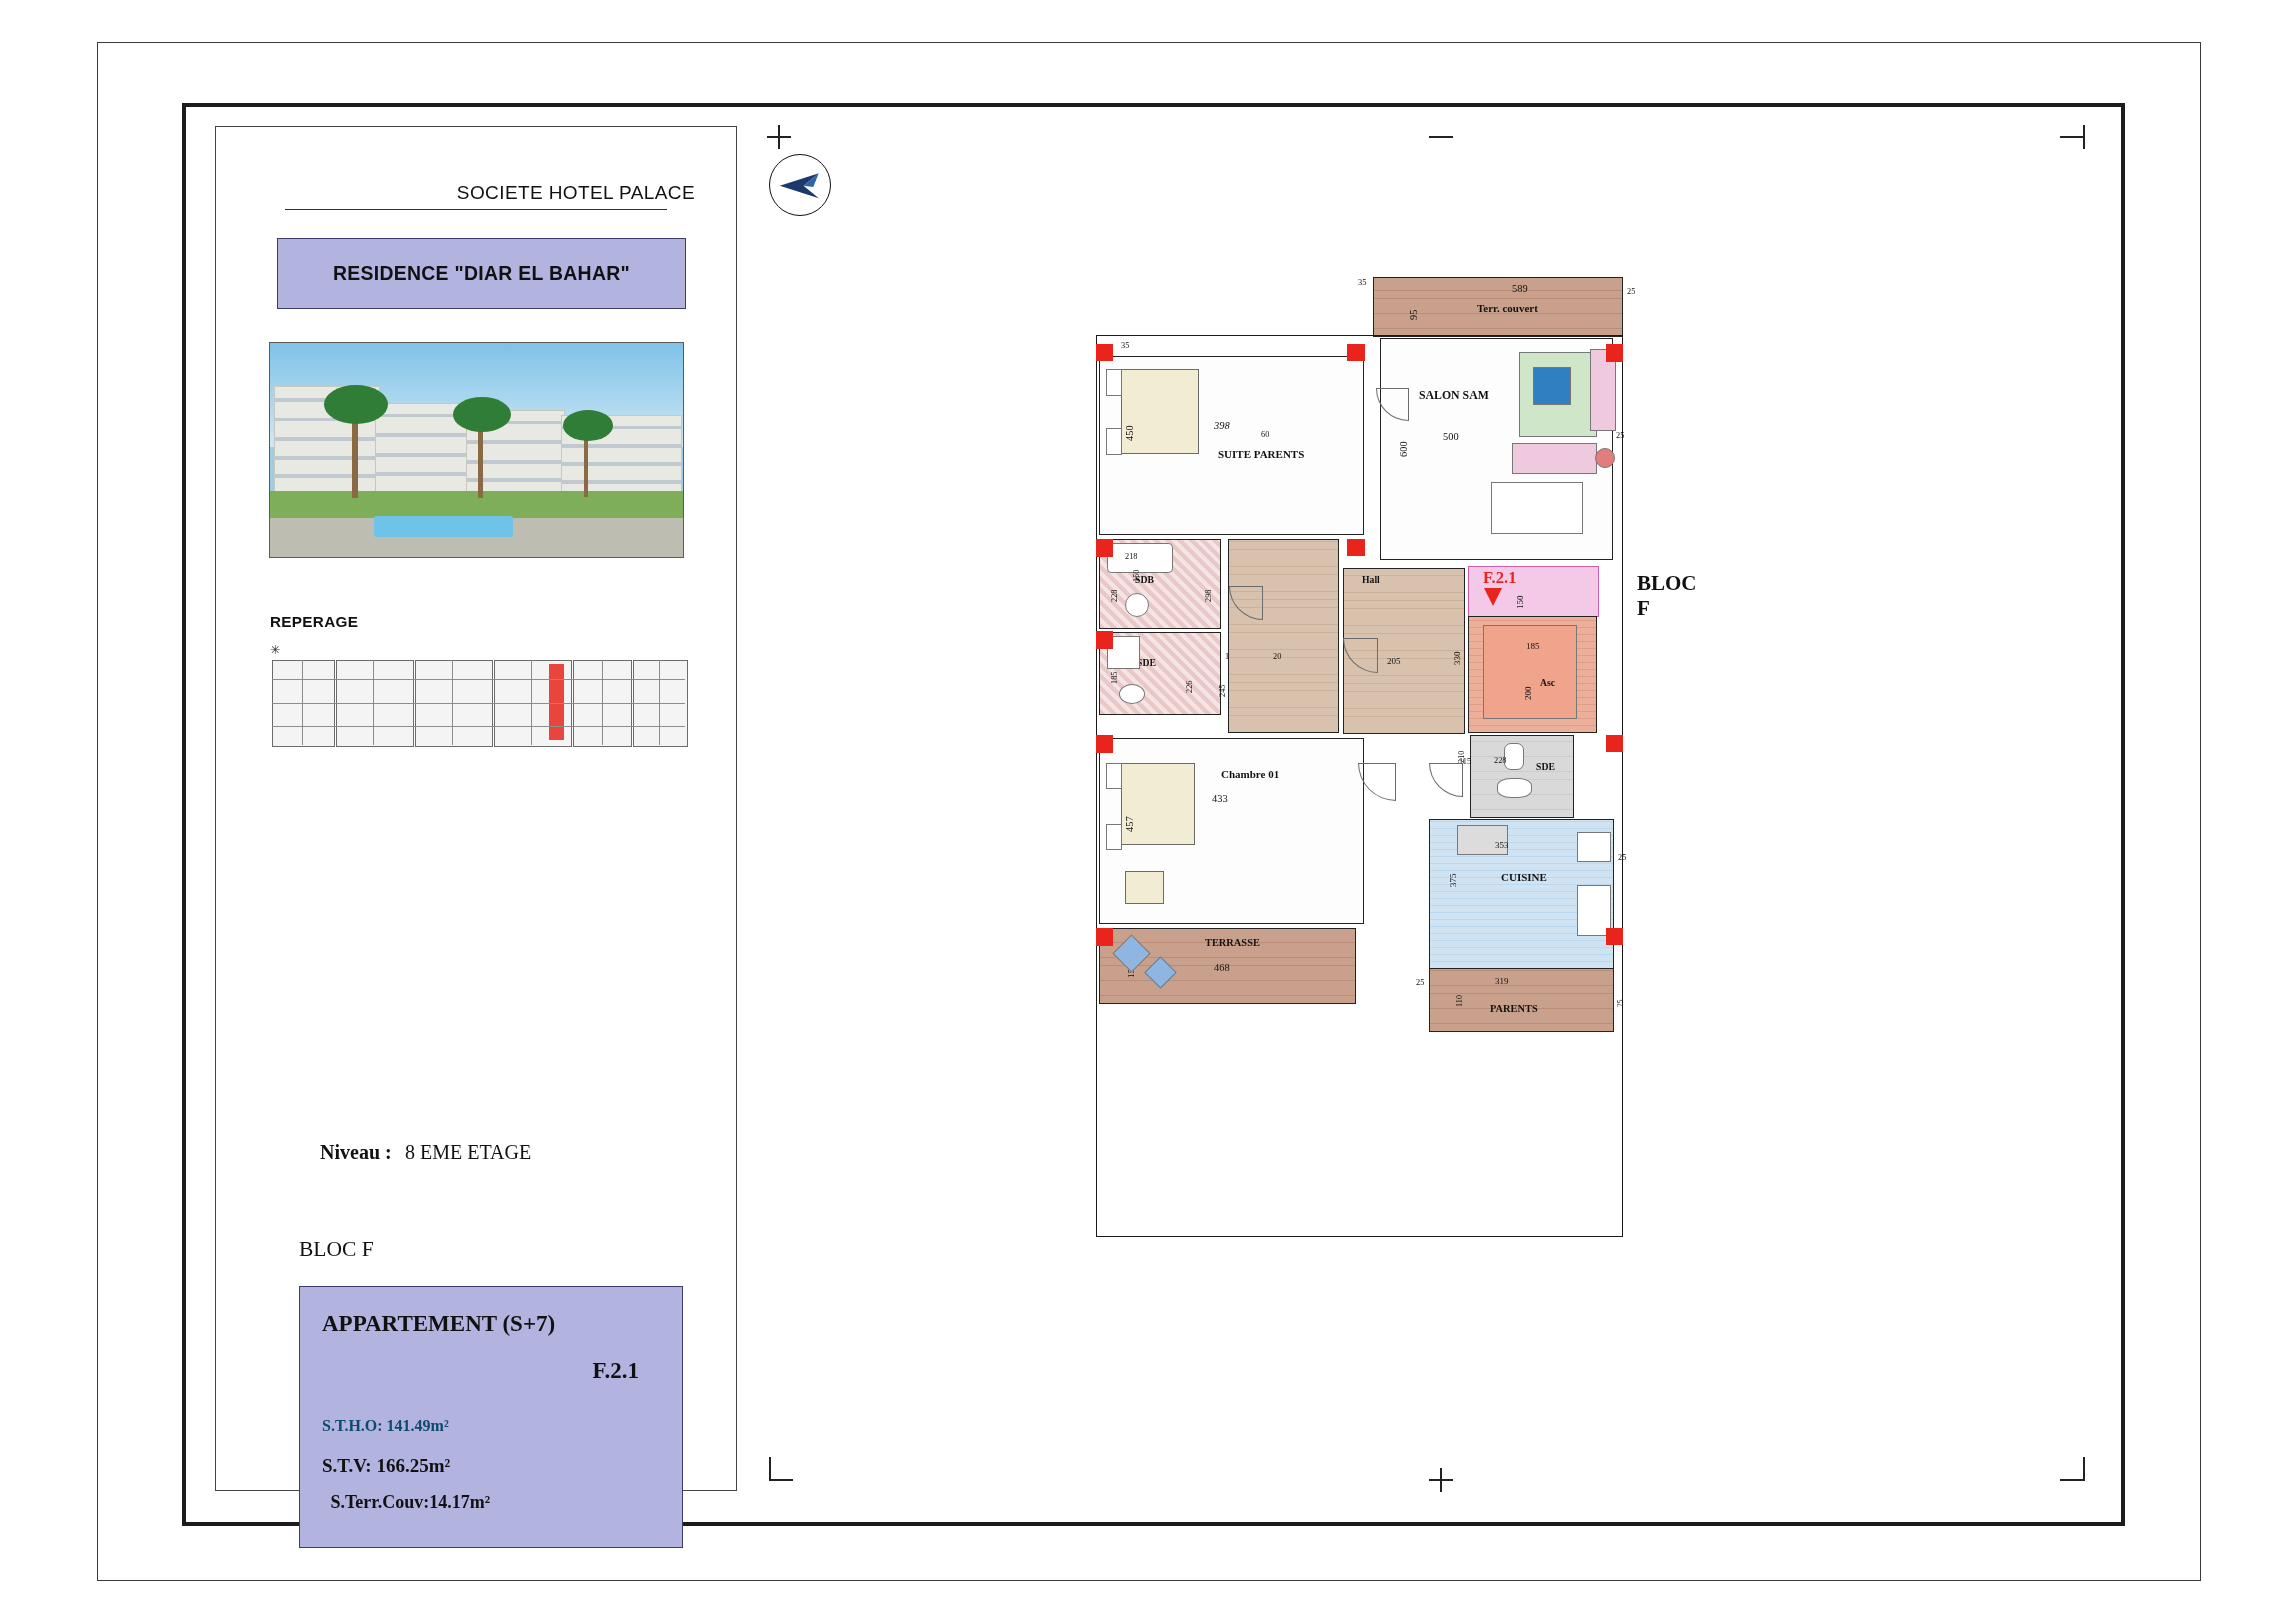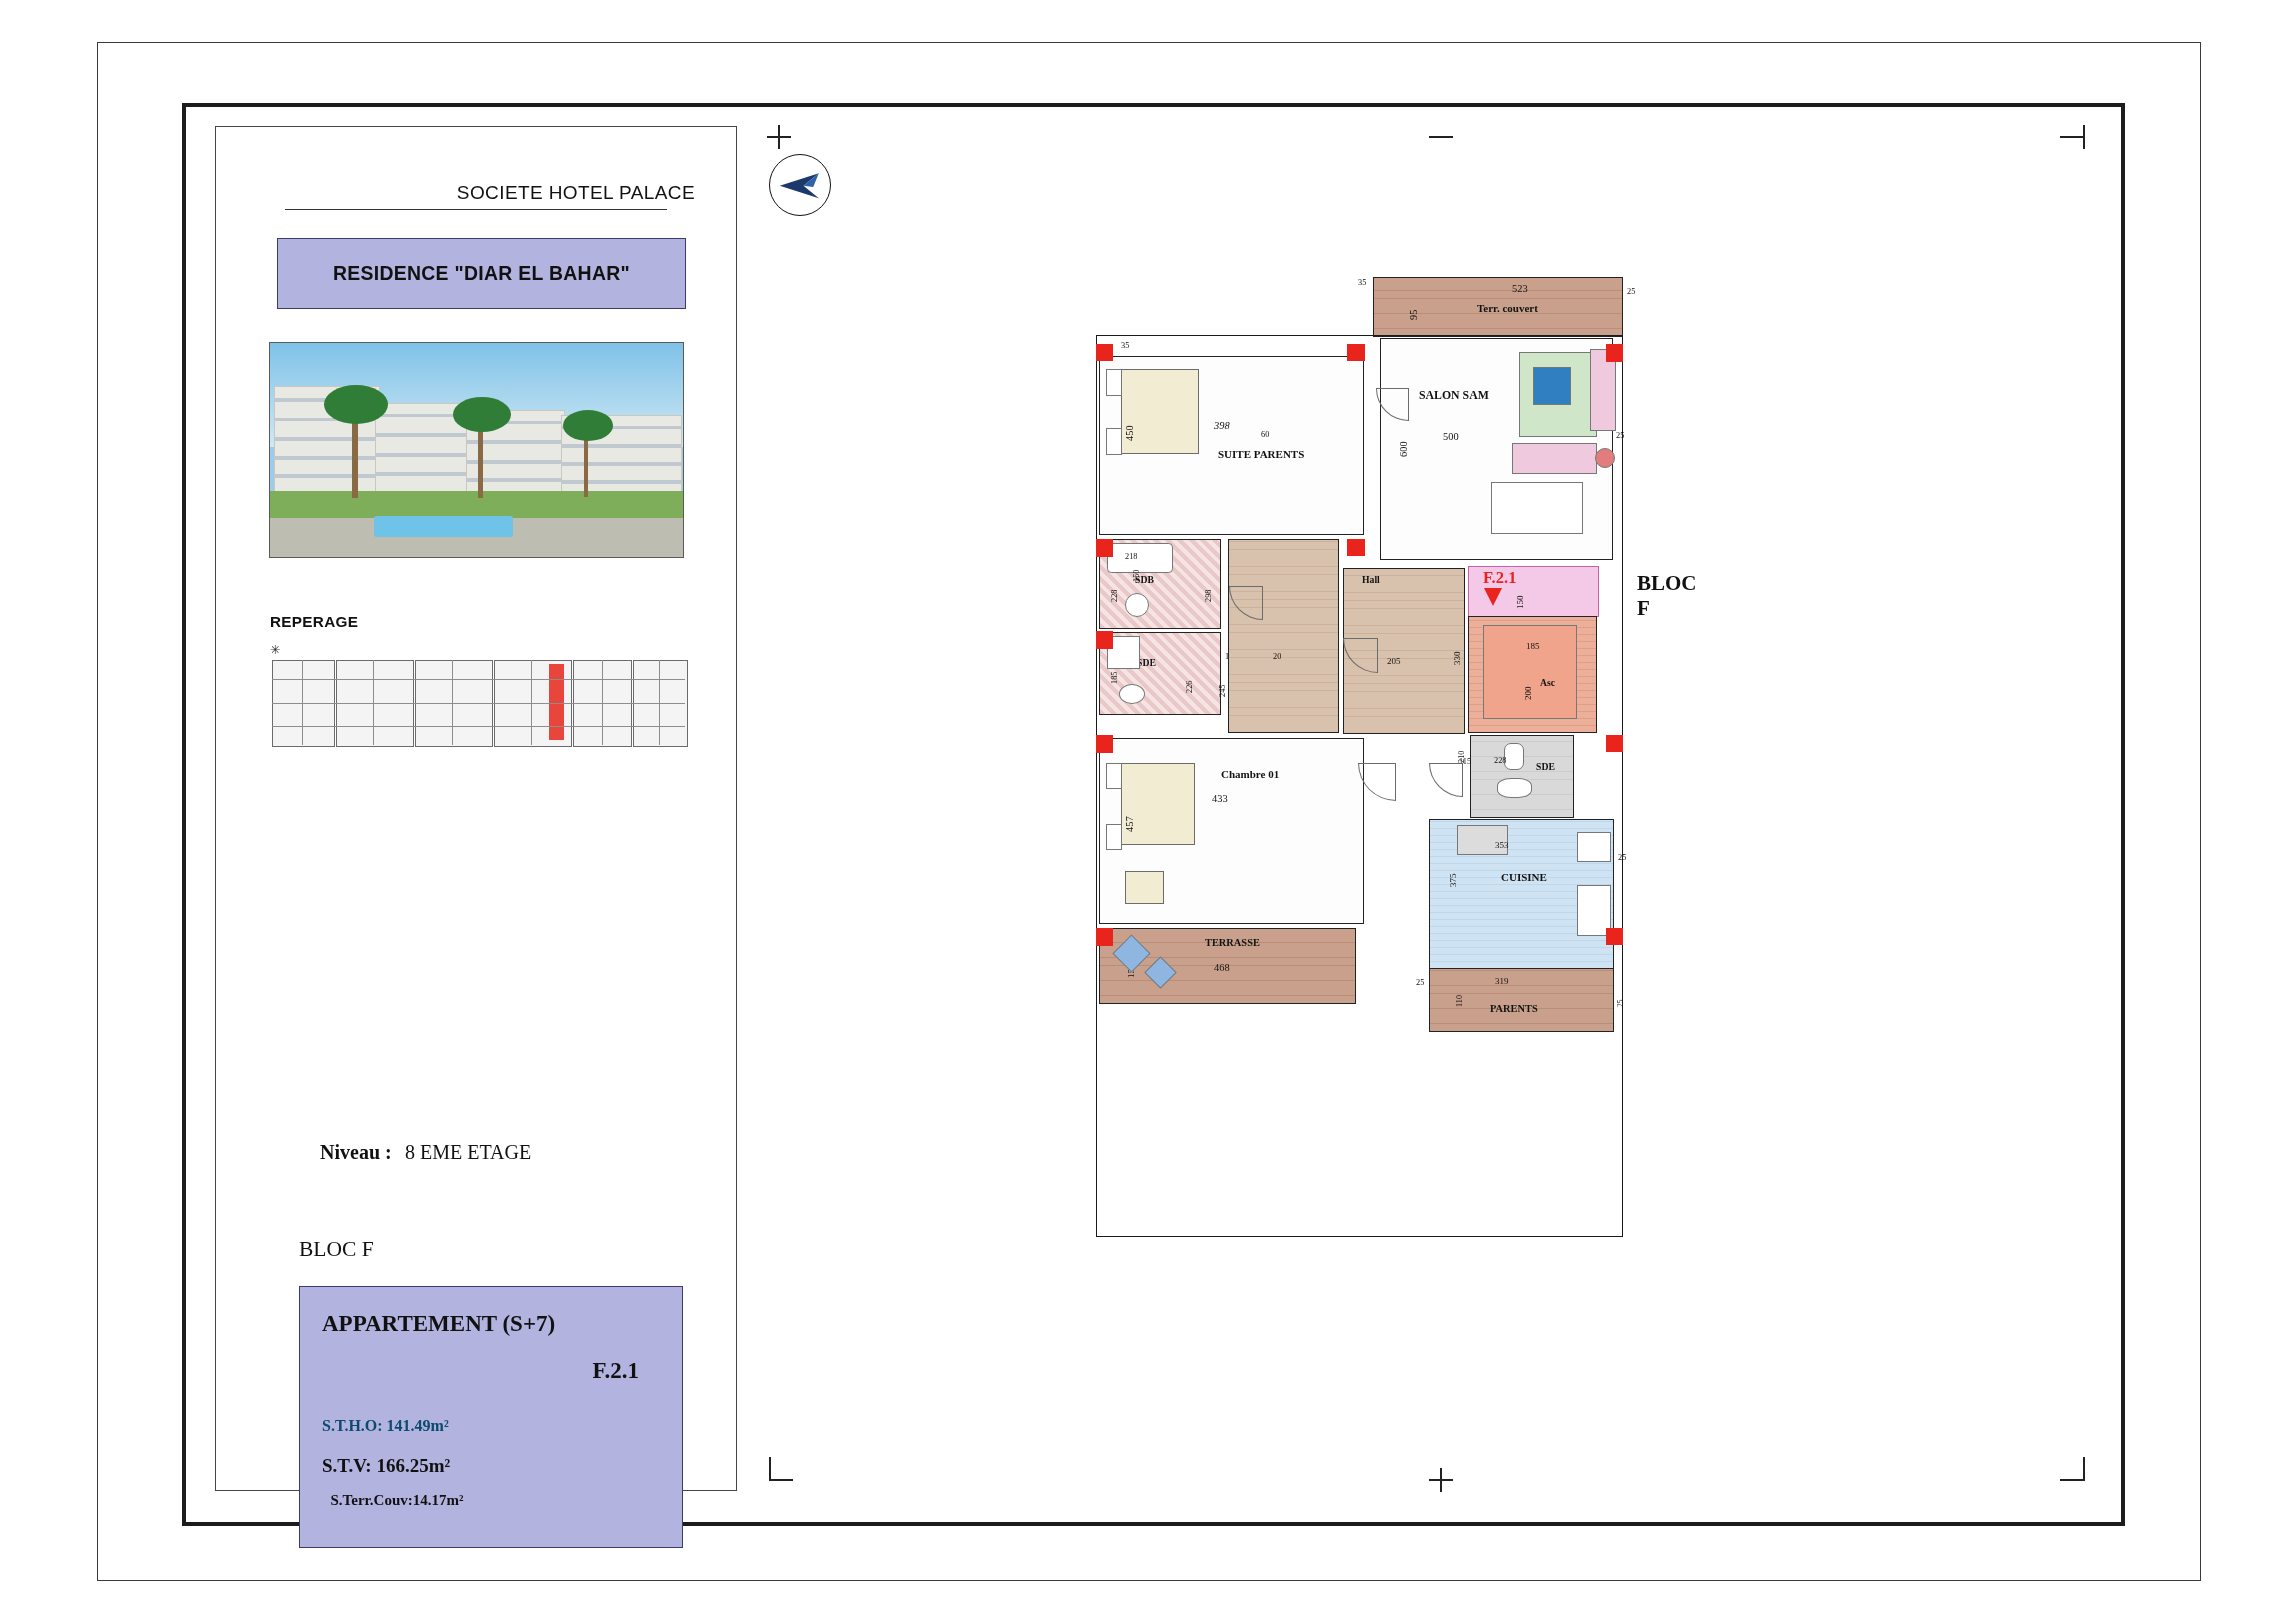--- a/index.html
+++ b/index.html
@@ -43,21 +43,21 @@
 
   .c-niveau{position:absolute;left:104px;top:1014px;font-size:20px;color:#111;font-family:"Liberation Serif",serif;}
   .c-niveau b{font-weight:bold;}
   .c-bloc{position:absolute;left:83px;top:1110px;font-size:21.5px;color:#111;font-family:"Liberation Serif",serif;}
 
   .c-box{position:absolute;left:83px;top:1159px;width:382px;height:260px;background:#b3b3e0;border:1.4px solid #3b3b6e;}
   .c-box .l1{position:absolute;left:22px;top:23.6px;font-size:23px;font-weight:bold;color:#111;font-family:"Liberation Serif",serif;}
   .c-box .l2{position:absolute;right:43px;top:71px;font-size:23px;font-weight:bold;color:#111;font-family:"Liberation Serif",serif;}
   .c-box .l3{position:absolute;left:22px;top:130px;font-size:16px;font-weight:bold;color:#0c4a6e;font-family:"Liberation Serif",serif;}
   .c-box .l4{position:absolute;left:22px;top:168px;font-size:19px;font-weight:bold;color:#111;font-family:"Liberation Serif",serif;}
-  .c-box .l5{position:absolute;left:30.5px;top:205px;font-size:15px;font-weight:bold;color:#111;font-family:"Liberation Serif",serif;}
+  .c-box .l5{position:absolute;left:30.5px;top:205px;font-size:18px;font-weight:bold;color:#111;font-family:"Liberation Serif",serif;}
 
   
   #north{position:absolute;left:769px;top:154px;width:60px;height:60px;border-radius:50%;border:1.4px solid #111;background:#fff;}
 
   
   #plan{position:absolute;left:1082px;top:277px;width:610px;height:1054px;}
   .w{position:absolute;background:#efefef;border:1.4px solid #1a1a1a;box-sizing:border-box;}
   .col{position:absolute;background:#e8241c;}
   .room{position:absolute;box-sizing:border-box;}
   .lbl{position:absolute;font-family:"Liberation Serif",serif;font-weight:bold;color:#111;white-space:nowrap;}
@@ -188,21 +188,21 @@
     <svg width="60" height="60" viewBox="0 0 86 86">
       <polygon points="14,44 70,26 48,44 70,62" fill="#1b3a6b"></polygon>
       <polygon points="48,44 70,26 62,46" fill="#2f63a8"></polygon>
     </svg>
   </div>
 
   <div id="plan">
 
     <div class="room tile-brown" style="left:291px;top:0px;width:250px;height:60px;border:1.4px solid #222;"></div>
     <div class="lbl" style="left:395px;top:25px;font-size:11px;">Terr. couvert</div>
-    <div class="dim" style="left:430px;top:5.5px;">523</div>
+    <div class="dim" style="left:430px;top:5.5px;">589</div>
     <div class="dim dimv" style="left:326px;top:43px;">95</div>
     <div class="dim" style="left:276px;top:1.4px;font-size:8.3px;">35</div>
     <div class="dim" style="left:545px;top:9.7px;font-size:8.3px;">25</div>
 
     <div class="w" style="left:14px;top:58px;width:527px;height:902px;background:transparent;"></div>
 
     <div class="room plain-white" style="left:298px;top:61px;width:233px;height:222px;border:1.4px solid #222;"></div>
     <div class="lbl" style="left:337px;top:111px;font-size:11.8px;">SALON   SAM</div>
     <div class="dim dimv" style="left:316px;top:180px;">600</div>
     <div class="dim" style="left:361px;top:154px;">500</div>

